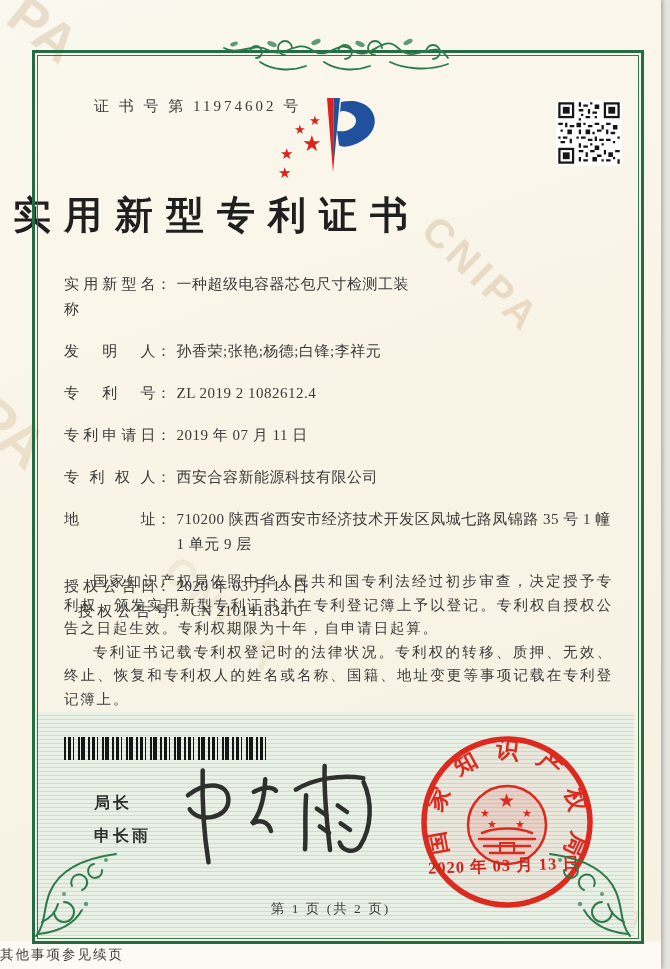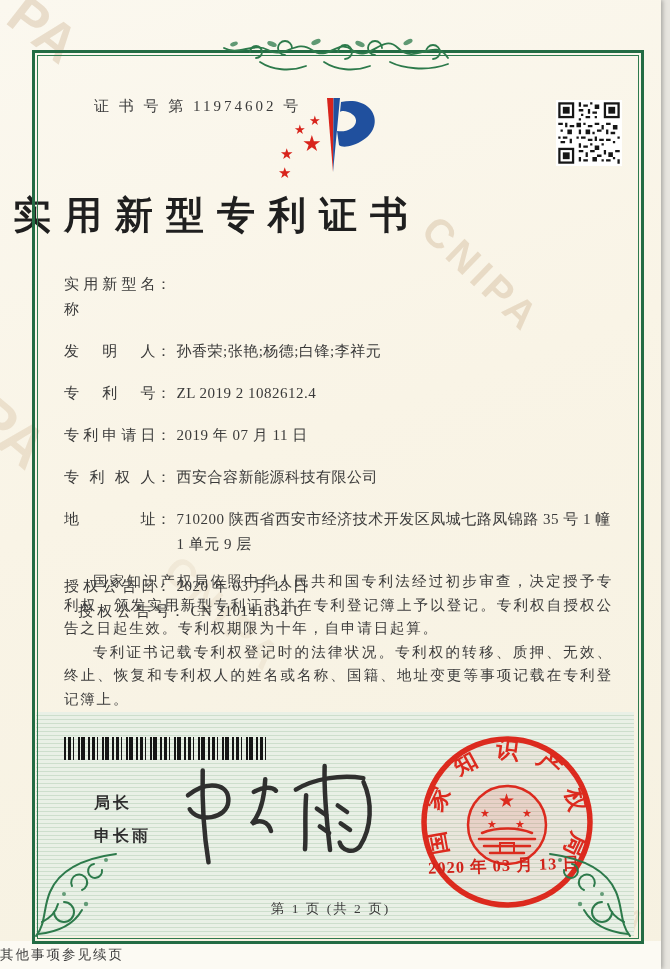--- a/index.html
+++ b/index.html
@@ -212,20 +212,21 @@
                M10 22h2v1h-2z M13 23h1v2h-1z M15 22h2v1h-2z M18 24h2v1h-2z M21 22h1v2h-1z M23 23h2v2h-2z M26 22h2v1h-2z M10 25h1v2h-1z M12 26h2v1h-2z M16 25h2v2h-2z M20 26h1v1h-1z M22 26h2v1h-2z M25 25h1v1h-1z M27 26h1v2h-1z"></path>
     </g>
   </svg>
 
   <div class="title">实用新型专利证书</div>
 
   <div class="fields">
     <div class="row">
       <span class="lbl">实用新型名称</span>
       <span class="colon">：</span>
+      <span class="val">一种超级电容器芯包尺寸检测工装</span>
     </div>
     <div class="row">
       <span class="lbl">发明人</span>
       <span class="colon">：</span>
       <span class="val">孙香荣;张艳;杨德;白锋;李祥元</span>
     </div>
     <div class="row">
       <span class="lbl">专利号</span>
       <span class="colon">：</span>
       <span class="val">ZL 2019 2 1082612.4</span>

